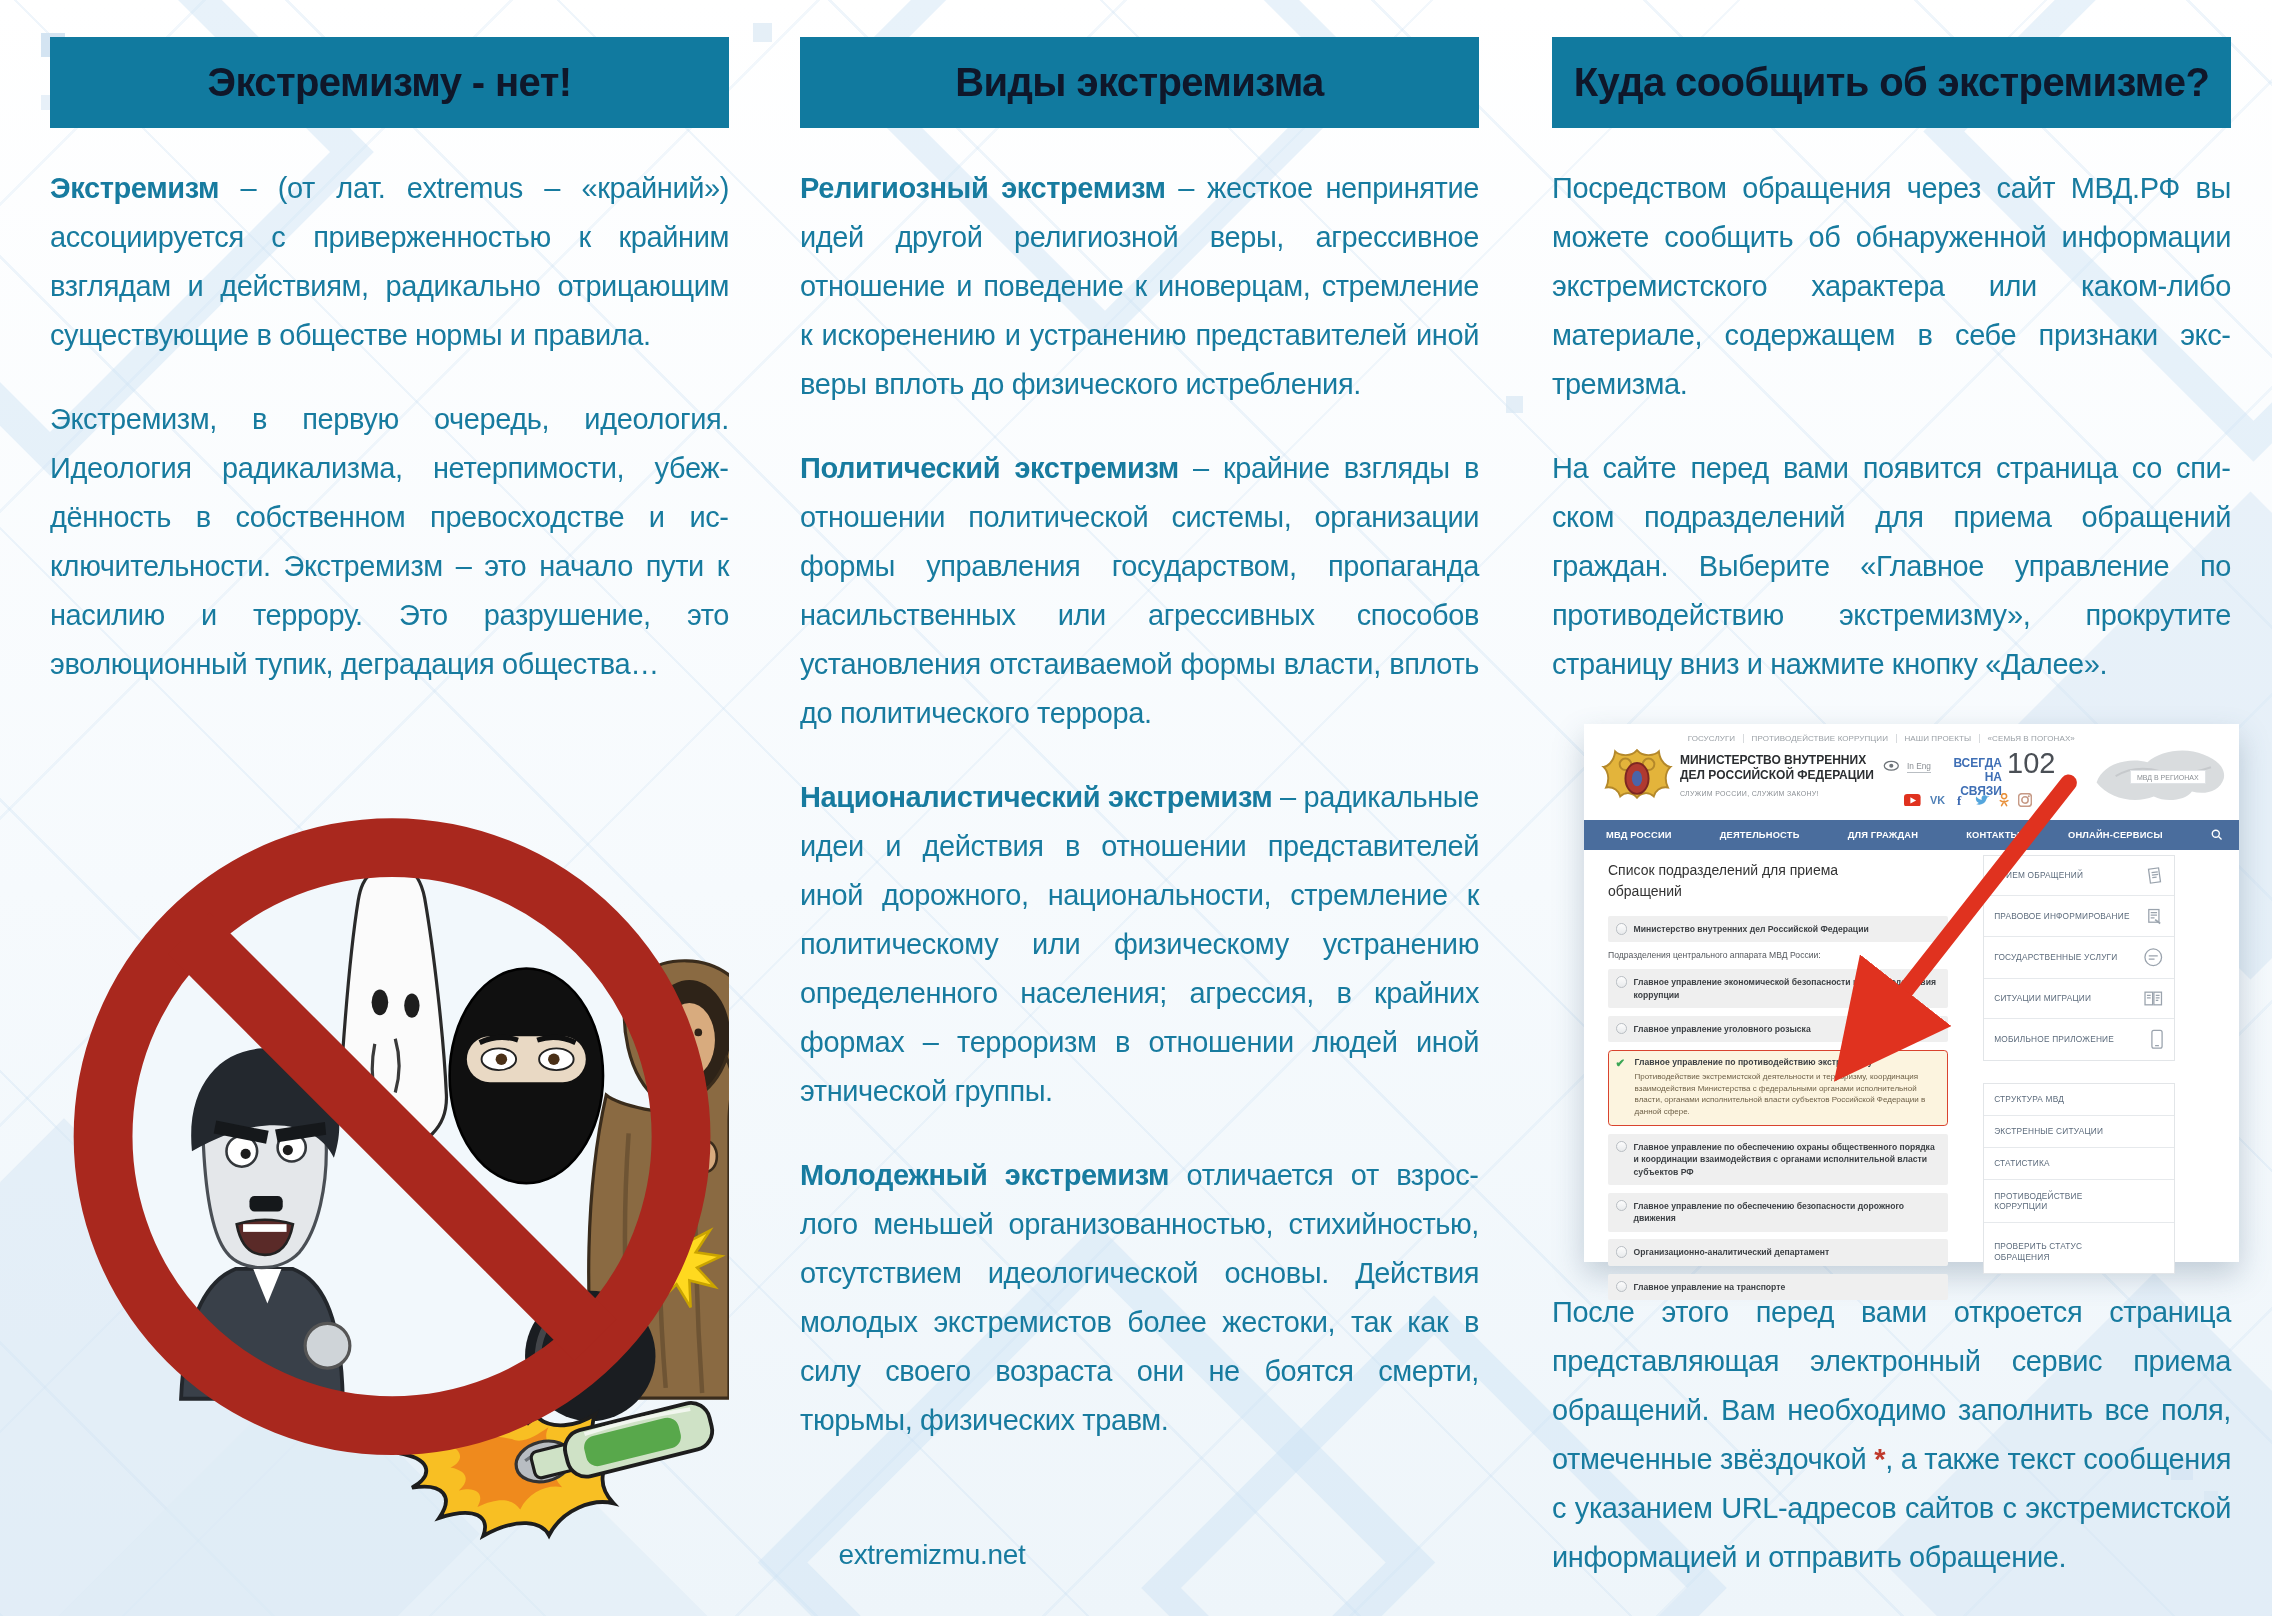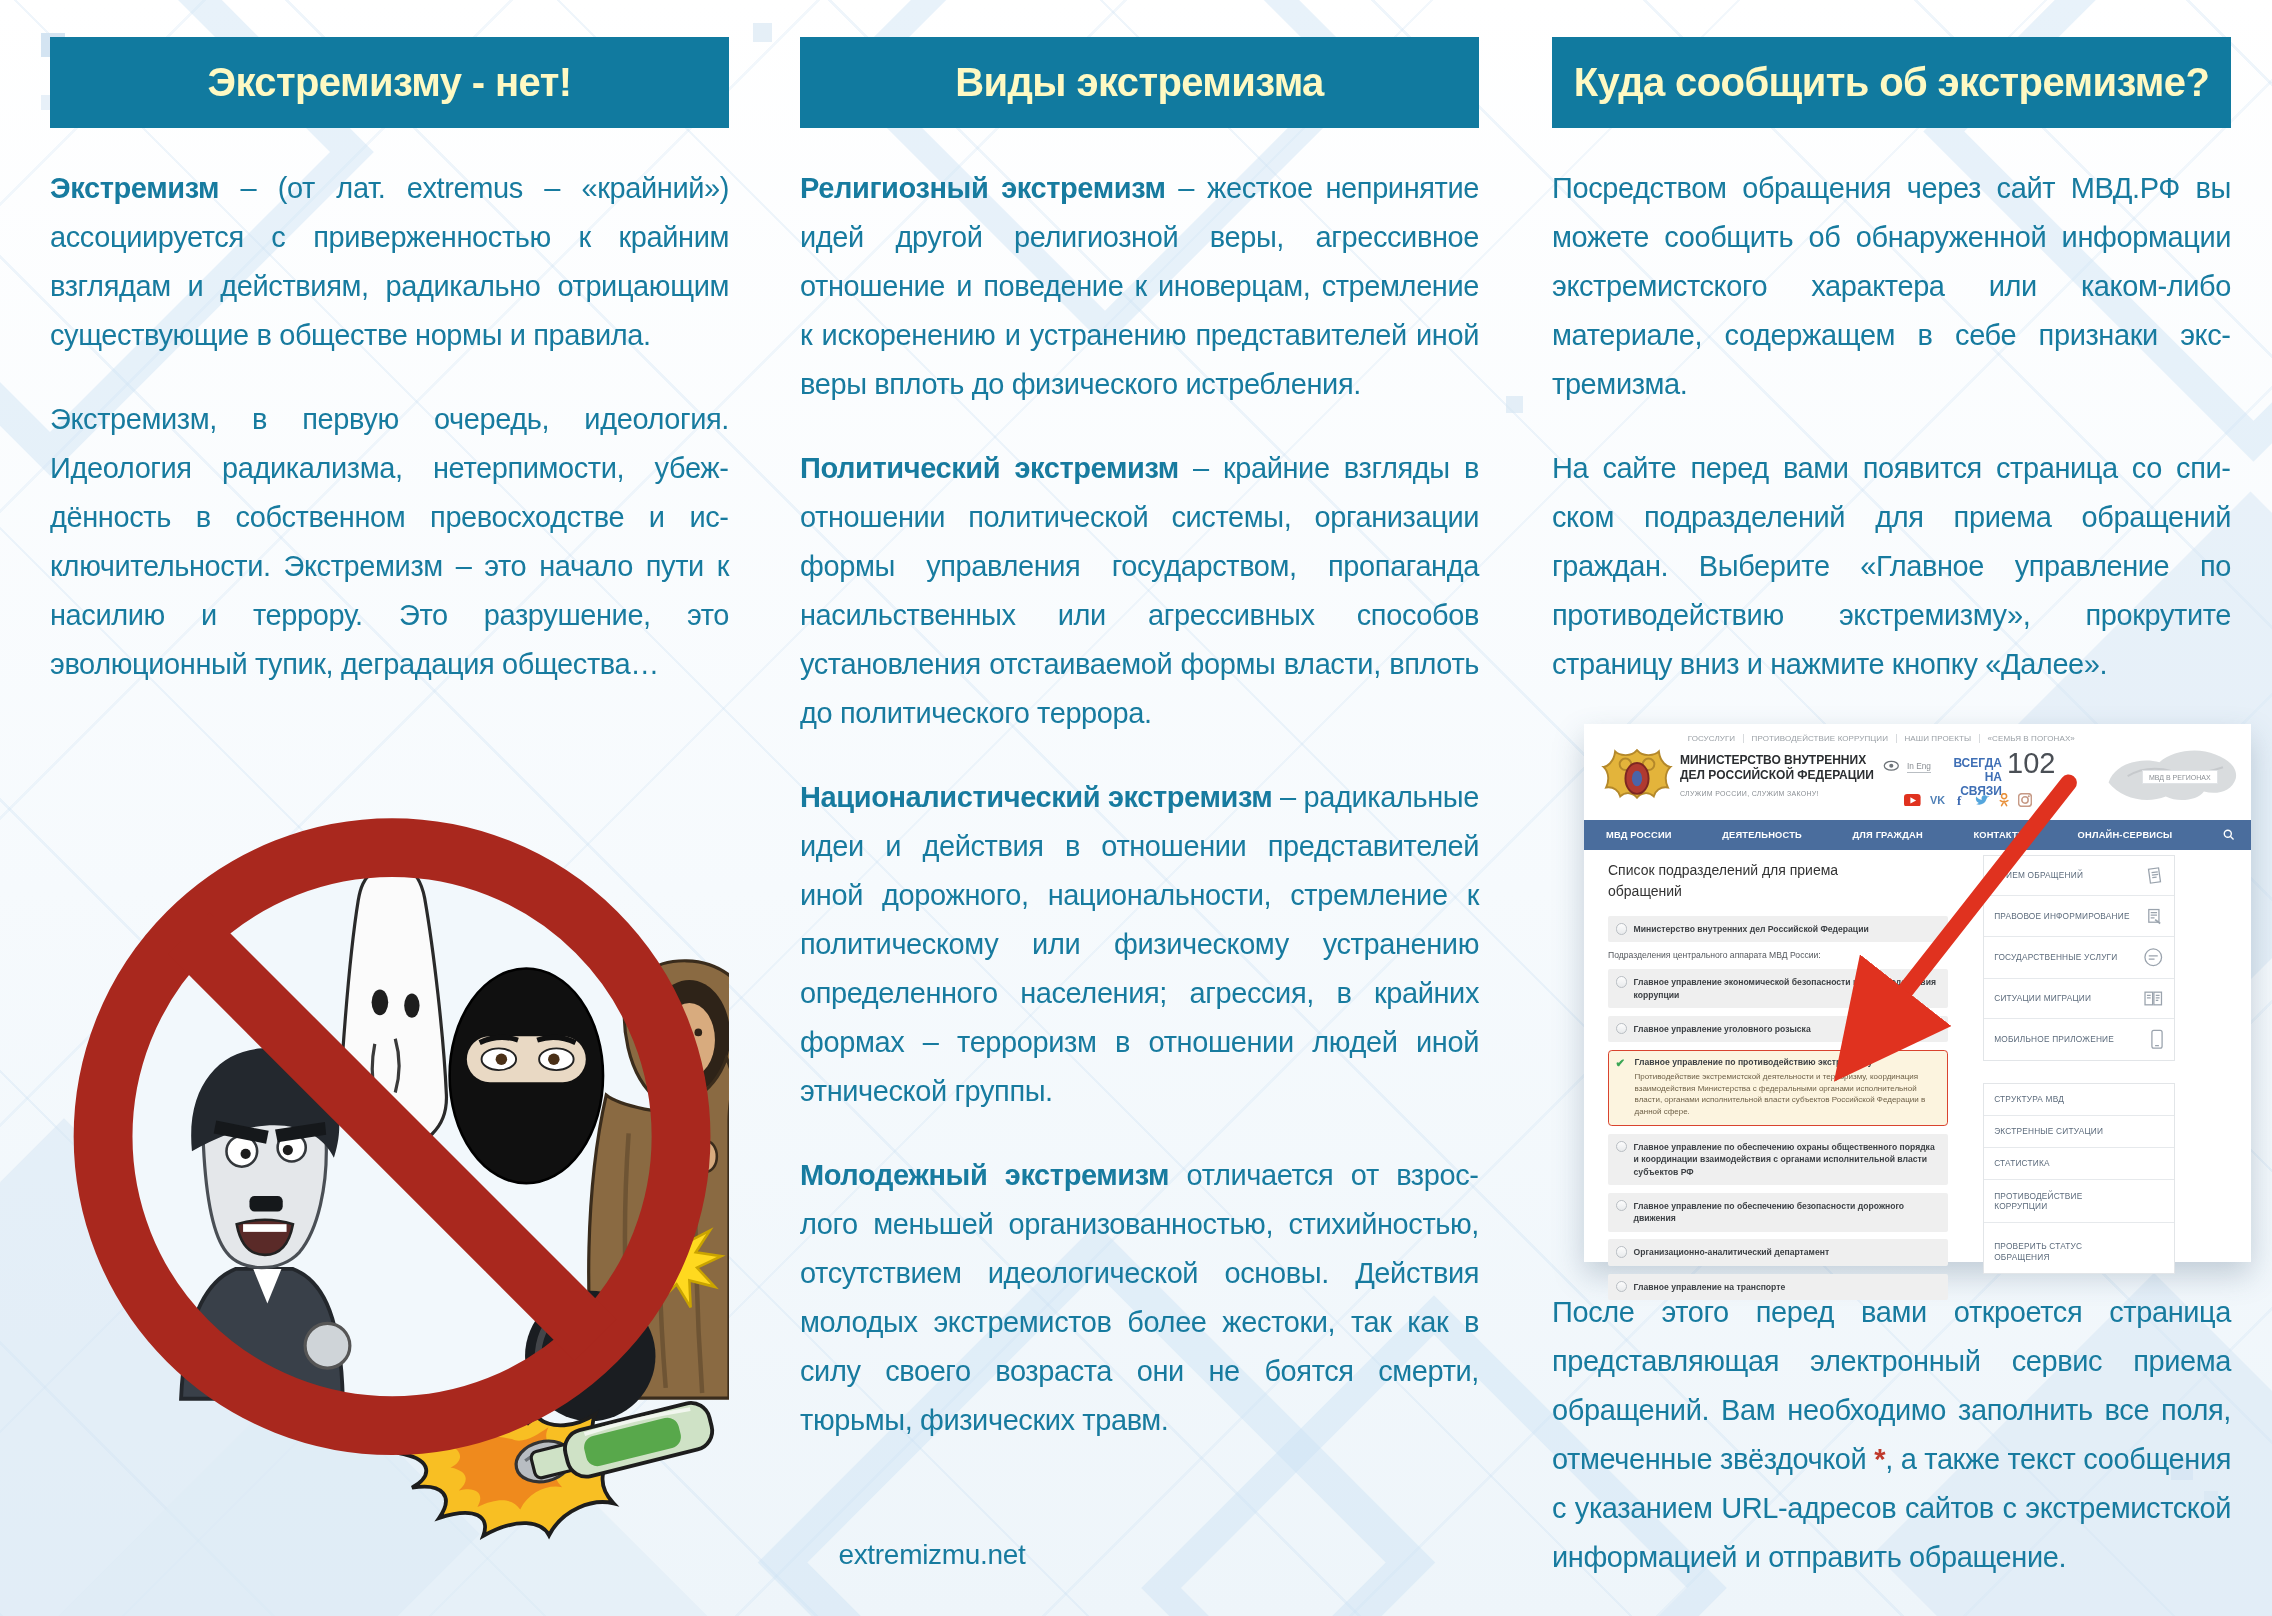--- a/index.html
+++ b/index.html
@@ -17,40 +17,39 @@
       repeating-linear-gradient(-45deg, rgba(198,221,241,.22) 0 2.6px, transparent 2.6px 217px);
   }
   .dm{position:absolute;transform:rotate(45deg);pointer-events:none;}
   .dm.o{border:31px solid rgba(205,226,243,.45);}
   .dm.f{background:rgba(214,230,243,.5);}
   .px{position:absolute;background:#d4e4f2;pointer-events:none;}
 
   .col{position:absolute;top:37px;width:679px;}
   #col-left{left:50px;} #col-mid{left:800px;} #col-right{left:1552px;}
   .col-header{
-    height:91px;background:#117a9f;color:#fef9c3;display:flex;align-items:center;justify-content:center;
+    height:91px;background:#117a9f;color:#0f172a;display:flex;align-items:center;justify-content:center;
     font-size:40px;font-weight:bold;letter-spacing:-0.6px;
   }
   .col-body{margin-top:36px;}
   .col-body p{
     margin:0 0 35px 0;color:#177b9f;font-size:29px;line-height:49px;
     text-align:justify;letter-spacing:-0.4px;
   }
   .lead{font-weight:bold;}
   .star{color:#c0392b;font-weight:bold;}
 
   
   .illustration{position:absolute;left:0;top:700px;width:679px;height:812px;}
 
   
   .site-card{
     position:relative;width:655px;height:538px;margin:10.2px 0 25.6px 32px;background:#ffffff;
     box-shadow:0 12.8px 29px rgba(60,90,120,.28);
     font-family:"Liberation Sans", sans-serif;
-    padding-left:12px;
   }
   .s-toplinks{position:absolute;left:96px;top:10.2px;display:flex;align-items:center;font-size:8px;color:#9aa0a6;letter-spacing:0.1px;}
   .s-toplinks span{padding:0 7.7px;border-right:0.6px solid #d7dadd;}
   .s-toplinks span:last-child{border-right:none;}
   .s-emblem{position:absolute;left:16.6px;top:20.5px;}
   .s-name{position:absolute;left:96px;top:29px;width:205px;font-size:12px;font-weight:bold;color:#2b2e31;line-height:1.25;}
   .s-slogan{position:absolute;left:96px;top:66px;font-size:7px;color:#8a8f94;letter-spacing:0.3px;}
   .s-eye{position:absolute;left:299px;top:36px;}
   .s-lang{position:absolute;left:323px;top:37px;font-size:8.3px;color:#8a8f94;border-bottom:0.6px solid #b9bec3;padding-bottom:1.3px;}
   .s-always{position:absolute;left:368px;top:33px;width:50px;font-size:12px;font-weight:bold;color:#3f6fb5;text-align:right;line-height:1.15;}

